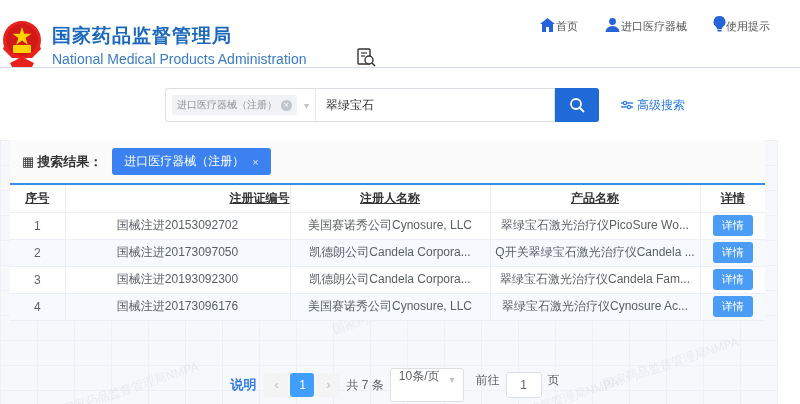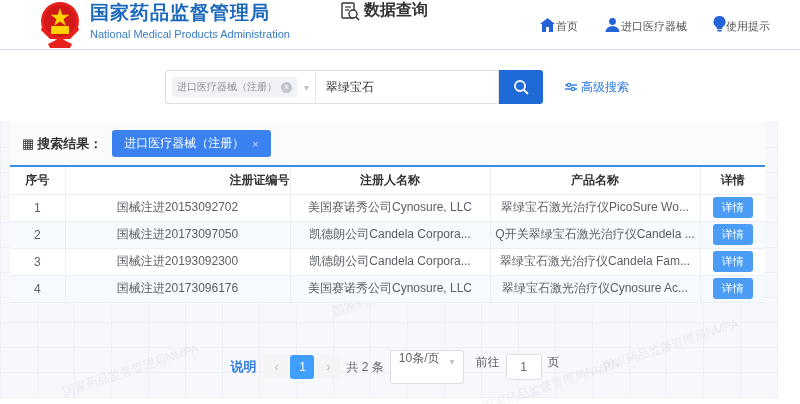--- a/index.html
+++ b/index.html
@@ -1,44 +1,44 @@
 <!DOCTYPE html>
 <html><head>
 <meta charset="utf-8">
 <style>
   * { margin:0; padding:0; box-sizing:border-box; }
   html,body { width:800px; height:404px; background:#fff; overflow:hidden;
     font-family:"Liberation Sans","DejaVu Sans",sans-serif; }
 
   
-  .header { height:50px; background:#fff; display:flex; align-items:flex-start;
-    border-bottom:1px solid #cfe0f2; padding-left:38px; position:relative; }
+  .header { height:68px; background:#fff; display:flex; align-items:flex-end;
+    border-bottom:1px solid #cfe0f2; position:relative; }
   .emblem { width:44px; height:48px; flex:0 0 auto; }
   .org { margin-left:8px; }
   .org-zh { color:#1a68bc; font-size:19px; font-weight:bold; letter-spacing:1px; }
-  .org-en { color:#3a7cc4; font-size:11px; margin-top:2px; }
+  .org-en { color:#3a7cc4; font-size:14px; margin-top:2px; }
   .app-title { display:flex; align-items:center; margin-left:50px; color:#333;
     font-size:16px; font-weight:bold; }
   .app-title svg { margin-right:4px; }
   .header-nav { position:absolute; right:30px; top:14px; display:flex; gap:26px; }
   .nav-item { display:flex; flex-direction:row; align-items:center; cursor:pointer; }
   .nav-item .nav-ico { height:18px; display:flex; align-items:flex-end; }
   .nav-item .nav-label { font-size:11px; color:#555; margin-top:5px; }
 
   
   .search-section { background:#fff; padding:20px 0 18px 165px; display:flex; align-items:center; }
   .search-box { display:flex; align-items:stretch; height:34px; }
   .cat-select { width:150px; background:#fff; border:1px solid #dcdfe6; border-right:none;
     border-radius:3px 0 0 3px; display:flex; align-items:center; padding:0 6px; }
   .cat-tag { background:#f0f2f5; color:#909399; font-size:10px; border-radius:3px;
     padding:3px 5px; display:flex; align-items:center; white-space:nowrap; }
   .cat-tag .tag-x { margin-left:4px; background:#c0c4cc; color:#fff; border-radius:50%;
     width:11px; height:11px; font-size:9px; line-height:11px; text-align:center; cursor:pointer; }
   .cat-caret { margin-left:auto; color:#c0c4cc; font-size:10px; }
-  .search-input { width:184px; border:1px solid #dcdfe6; border-left:1px solid #e4e7ed;
+  .search-input { width:240px; border:1px solid #dcdfe6; border-left:1px solid #e4e7ed;
     font-size:12px; color:#333; padding:0 10px; outline:none; }
   .search-btn { width:44px; background:#1f6ad6; border:none; border-radius:0 3px 3px 0;
     display:flex; align-items:center; justify-content:center; cursor:pointer; }
   .adv-link { margin-left:22px; color:#2d7be0; font-size:12px; display:flex;
     align-items:center; gap:4px; cursor:pointer; }
 
   
   .main { position:relative; width:778px; height:276px; background:#f7f8fb;
     background-image:
       linear-gradient(#eef0f6 1px, transparent 1px),
@@ -54,21 +54,21 @@
   .results-bar { background:#fbfbfc; padding:8px 12px; display:flex; align-items:center; }
   .results-label { font-size:13px; color:#333; font-weight:bold; display:flex; align-items:center; }
   .grid-ico { font-size:13px; margin-right:3px; color:#333; }
   .result-tab { margin-left:10px; background:#3b82f0; color:#fff; font-size:12px;
     padding:5px 12px; border-radius:3px; display:flex; align-items:center; cursor:pointer; }
   .result-tab .tab-x { margin-left:8px; font-size:11px; color:#cfe2ff; cursor:pointer; }
 
   
   table { width:755px; border-collapse:collapse; border-top:2px solid #3a8ee6; table-layout:fixed; }
   th { font-size:12px; color:#333; font-weight:bold; height:28px;
-    border-bottom:1px solid #ebeef5; border-right:1px solid #ebeef5; background:#fff; }
+    border-bottom:1px solid #ebeef5; border-right:1px solid #ebeef5; background:#fff;text-decoration:underline; }
   td { font-size:12px; color:#5a5e66; text-align:center; height:27px;
     border-bottom:1px solid #ebeef5; border-right:1px solid #ebeef5;
     overflow:hidden; white-space:nowrap; text-overflow:ellipsis; padding:0 4px; }
   th:last-child, td:last-child { border-right:none; }
   tr.striped td { background:#f6f9fd; }
   .col-no{width:55px;} .col-cert{width:225px;text-align:right;} .col-reg{width:200px;}
   .col-prod{width:210px;} .col-det{width:65px;}
   .detail-btn { background:#4a9cf5; color:#fff; border:none; border-radius:3px;
     font-size:11px; padding:3px 9px; cursor:pointer; }
 
@@ -105,21 +105,20 @@
     <div class="org-en">National Medical Products Administration</div>
   </div>
   <div class="app-title">
     <svg width="20" height="20" viewBox="0 0 20 20">
       <rect x="2" y="2" width="12" height="15" rx="1" fill="none" stroke="#333" stroke-width="1.4"></rect>
       <line x1="5" y1="6" x2="11" y2="6" stroke="#333" stroke-width="1.2"></line>
       <line x1="5" y1="9" x2="9" y2="9" stroke="#333" stroke-width="1.2"></line>
       <circle cx="13" cy="13" r="4" fill="#fff" stroke="#333" stroke-width="1.4"></circle>
       <line x1="16" y1="16" x2="19" y2="19" stroke="#333" stroke-width="1.6"></line>
     </svg>
-    <span>数据查询</span>
   </div>
   <div class="header-nav">
     <div class="nav-item">
       <span class="nav-ico">
         <svg width="17" height="16" viewBox="0 0 17 16">
             <path d="M8.5 1 L16 7 h-2 v8 h-4 v-5 h-3 v5 h-4 v-8 h-2 z" fill="#2563d8"></path>
           </svg>
       </span>
       <span class="nav-label">首页</span>
     </div>
@@ -241,21 +240,21 @@
     </tr>
         </tbody>
     </table>
   </div>
 
   <div class="pager">
     <span class="note-link">说明</span>
     <button class="pg-btn">‹</button>
     <span class="pg-page">1</span>
     <button class="pg-btn">›</button>
-    <span class="pg-total">共 2 条</span>
+    <span class="pg-total">共 7 条</span>
     <span class="pg-size">
       <span>10条/页</span>
       <span class="caret">▾</span>
     </span>
     <span class="pg-goto">
       <span>前往</span>
       <input type="text" value="1" style="">
       <span>页</span>
     </span>
   </div>

